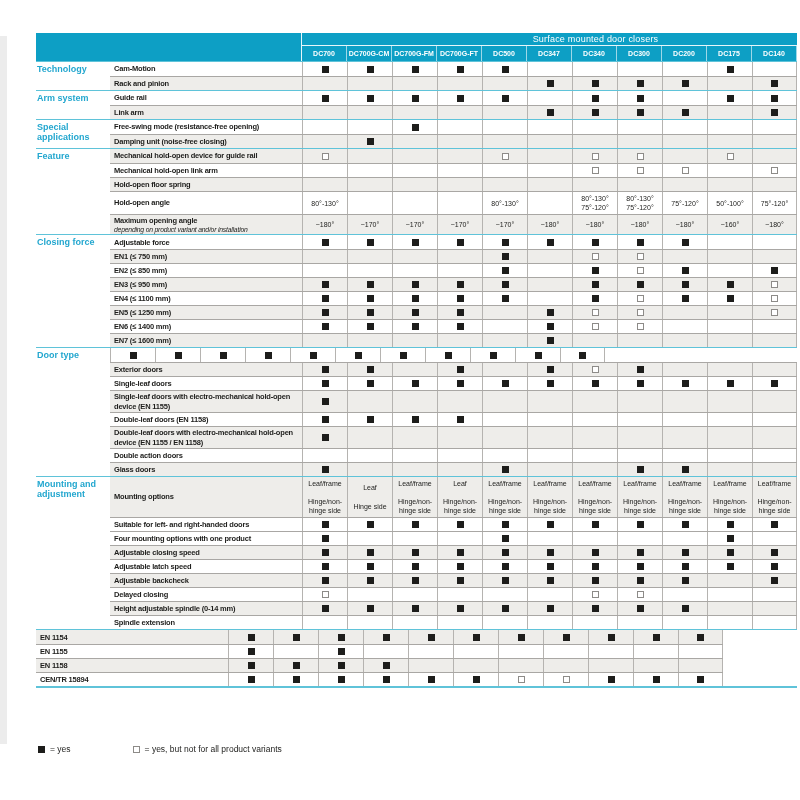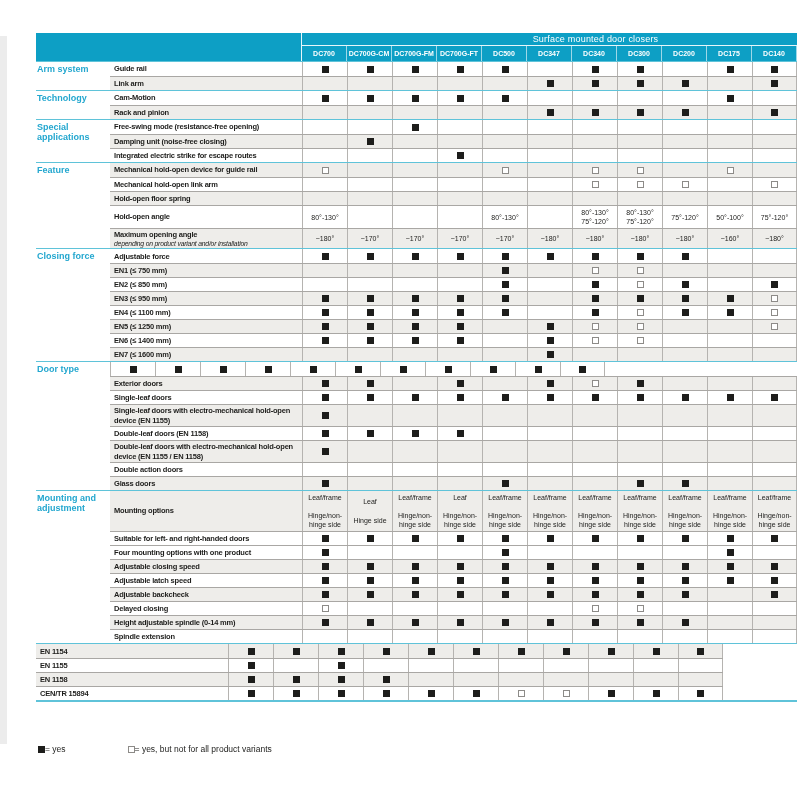--- a/index.html
+++ b/index.html
@@ -38,21 +38,21 @@
   .cell { width:45px; box-sizing:border-box; border-left:1px solid #b5b3b0;
     display:flex; align-items:center; justify-content:center; text-align:center;
     font-size:7px; line-height:1.3; white-space:pre-line; padding:2px 0; }
   .cell:last-child { border-right:1px solid #b5b3b0; }
 
   .sq  { width:7px; height:7px; background:#1d1d1b; display:inline-block; flex:none; }
   .sqe { width:5px; height:5px; border:1px solid #8d8b88; background:#fff; display:inline-block; flex:none; }
 
   
   .legend { position:absolute; left:38px; top:744px; display:flex; align-items:center; font-size:8.5px; }
-  .legend .txt { }
+  .legend .txt { margin-left:5px; }
   .legend .gap { margin-left:62px; }
 </style>
 </head>
 <body>
 
 <div class="page" style="--header-bg: #0d9fc5; --section-border: #5fc3d9; --category-text: #23a7cf; --row-shade: #eeedea;">
   <div class="left-edge"></div>
 
   <div class="tablewrap">
     <div class="thead">
@@ -70,20 +70,57 @@
           <div class="hcol">DC347</div>
           <div class="hcol">DC340</div>
           <div class="hcol">DC300</div>
           <div class="hcol">DC200</div>
           <div class="hcol">DC175</div>
           <div class="hcol">DC140</div>
         </div>
     </div>
     <div id="tbody">
         <div class="section">
+          <div class="cat">Technology</div>
+          <div class="rows">
+            <div class="trow">
+              <div class="rlabel">
+                <span>Cam-Motion</span>
+              </div>
+              <div class="cell"><span class="sq"></span></div>
+              <div class="cell"><span class="sq"></span></div>
+              <div class="cell"><span class="sq"></span></div>
+              <div class="cell"><span class="sq"></span></div>
+              <div class="cell"><span class="sq"></span></div>
+              <div class="cell"></div>
+              <div class="cell"></div>
+              <div class="cell"></div>
+              <div class="cell"></div>
+              <div class="cell"><span class="sq"></span></div>
+              <div class="cell"></div>
+            </div>
+            <div class="trow shade">
+              <div class="rlabel">
+                <span>Rack and pinion</span>
+              </div>
+              <div class="cell"></div>
+              <div class="cell"></div>
+              <div class="cell"></div>
+              <div class="cell"></div>
+              <div class="cell"></div>
+              <div class="cell"><span class="sq"></span></div>
+              <div class="cell"><span class="sq"></span></div>
+              <div class="cell"><span class="sq"></span></div>
+              <div class="cell"><span class="sq"></span></div>
+              <div class="cell"></div>
+              <div class="cell"><span class="sq"></span></div>
+            </div>
+          </div>
+        </div>
+        <div class="section">
           <div class="cat">Arm system</div>
           <div class="rows">
             <div class="trow">
               <div class="rlabel">
                 <span>Guide rail</span>
               </div>
               <div class="cell"><span class="sq"></span></div>
               <div class="cell"><span class="sq"></span></div>
               <div class="cell"><span class="sq"></span></div>
               <div class="cell"><span class="sq"></span></div>
@@ -91,57 +128,20 @@
               <div class="cell"></div>
               <div class="cell"><span class="sq"></span></div>
               <div class="cell"><span class="sq"></span></div>
               <div class="cell"></div>
               <div class="cell"><span class="sq"></span></div>
               <div class="cell"><span class="sq"></span></div>
             </div>
             <div class="trow shade">
               <div class="rlabel">
                 <span>Link arm</span>
-              </div>
-              <div class="cell"></div>
-              <div class="cell"></div>
-              <div class="cell"></div>
-              <div class="cell"></div>
-              <div class="cell"></div>
-              <div class="cell"><span class="sq"></span></div>
-              <div class="cell"><span class="sq"></span></div>
-              <div class="cell"><span class="sq"></span></div>
-              <div class="cell"><span class="sq"></span></div>
-              <div class="cell"></div>
-              <div class="cell"><span class="sq"></span></div>
-            </div>
-          </div>
-        </div>
-        <div class="section">
-          <div class="cat">Technology</div>
-          <div class="rows">
-            <div class="trow">
-              <div class="rlabel">
-                <span>Cam-Motion</span>
-              </div>
-              <div class="cell"><span class="sq"></span></div>
-              <div class="cell"><span class="sq"></span></div>
-              <div class="cell"><span class="sq"></span></div>
-              <div class="cell"><span class="sq"></span></div>
-              <div class="cell"><span class="sq"></span></div>
-              <div class="cell"></div>
-              <div class="cell"></div>
-              <div class="cell"></div>
-              <div class="cell"></div>
-              <div class="cell"><span class="sq"></span></div>
-              <div class="cell"></div>
-            </div>
-            <div class="trow shade">
-              <div class="rlabel">
-                <span>Rack and pinion</span>
               </div>
               <div class="cell"></div>
               <div class="cell"></div>
               <div class="cell"></div>
               <div class="cell"></div>
               <div class="cell"></div>
               <div class="cell"><span class="sq"></span></div>
               <div class="cell"><span class="sq"></span></div>
               <div class="cell"><span class="sq"></span></div>
               <div class="cell"><span class="sq"></span></div>
@@ -170,36 +170,20 @@
               <div class="cell"></div>
             </div>
             <div class="trow shade">
               <div class="rlabel">
                 <span>Damping unit (noise-free closing)</span>
               </div>
               <div class="cell"></div>
               <div class="cell"><span class="sq"></span></div>
               <div class="cell"></div>
               <div class="cell"></div>
-              <div class="cell"></div>
-              <div class="cell"></div>
-              <div class="cell"></div>
-              <div class="cell"></div>
-              <div class="cell"></div>
-              <div class="cell"></div>
-              <div class="cell"></div>
-            </div>
-            <div class="trow">
-              <div class="rlabel">
-                <span>Integrated electric strike for escape routes</span>
-              </div>
-              <div class="cell"></div>
-              <div class="cell"></div>
-              <div class="cell"></div>
-              <div class="cell"><span class="sq"></span></div>
               <div class="cell"></div>
               <div class="cell"></div>
               <div class="cell"></div>
               <div class="cell"></div>
               <div class="cell"></div>
               <div class="cell"></div>
               <div class="cell"></div>
             </div>
           </div>
         </div>

